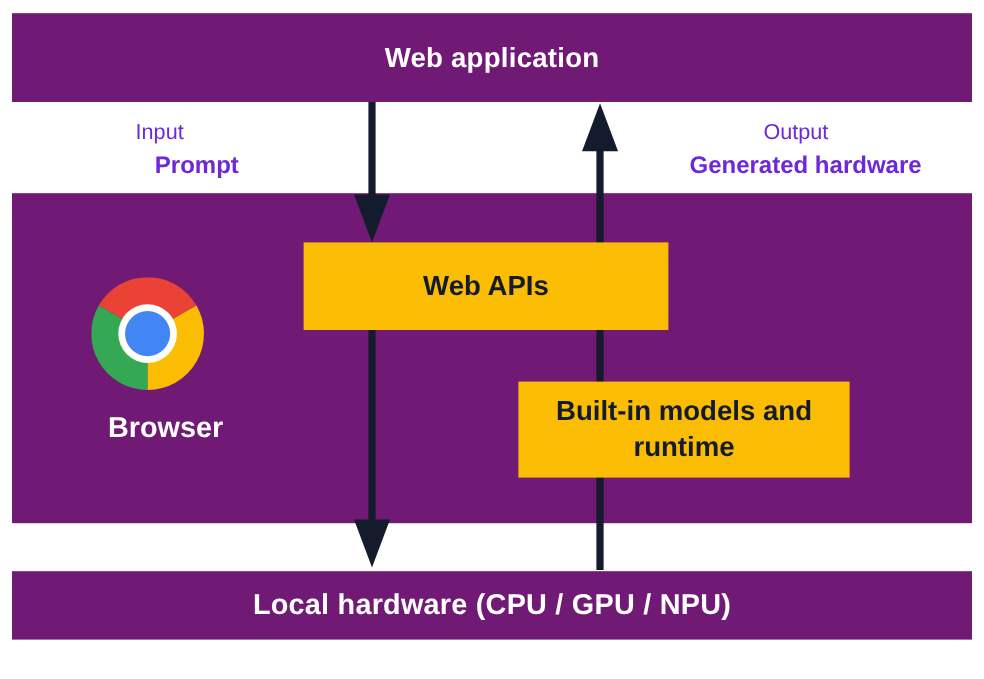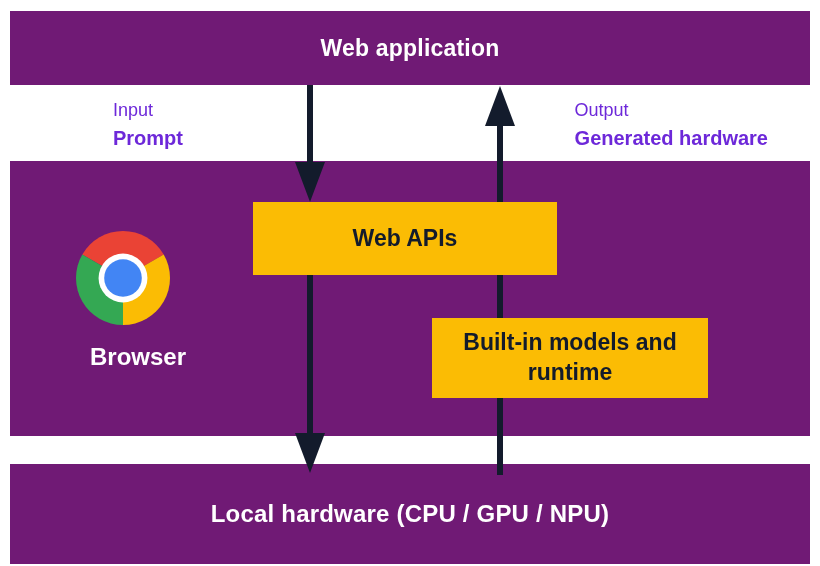--- a/index.html
+++ b/index.html
@@ -16,41 +16,41 @@
     left: 10px;
     width: 800px;
     background: #701a75;
     display: flex;
     align-items: center;
     justify-content: center;
     z-index: 0;
   }
   #top-bar    { top: 11px;  height: 74px; }
   #mid-panel  { top: 161px; height: 275px; }
-  #bottom-bar { top: 464px; height: 100px; }
+  #bottom-bar { top: 476px; height: 57px; }
 
   .band-label {
     color: #ffffff;
     font-weight: bold;
     font-size: 23px;
     letter-spacing: 0.2px;
   }
   #bottom-bar .band-label { font-size: 24px; }
 
   .io-label {
     position: absolute;
     top: 100px;
     color: #6d28d9;
     z-index: 2;
     line-height: 1.2;
   }
   #input-label  { left: 113px; text-align: left; }
-  #output-label { right: 52px; text-align: left; }
+  #output-label { right: 52px; text-align: center; }
   .io-caption { font-size: 18px; font-weight: 400; }
-  .io-value   { font-size: 20px; font-weight: bold; margin-top: 4px; }
+  .io-value   { font-size: 20px; font-weight: bold; margin-top: 4px; margin-left: 16px; }
 
   #arrow-layer {
     position: absolute;
     left: 0; top: 0;
     width: 820px; height: 566px;
     z-index: 1;
     pointer-events: none;
   }
 
   .yellow-box {

